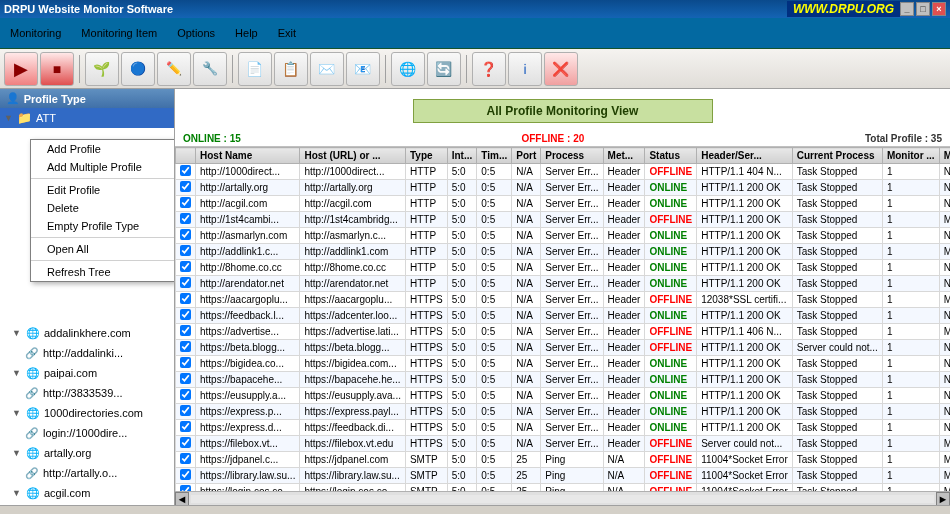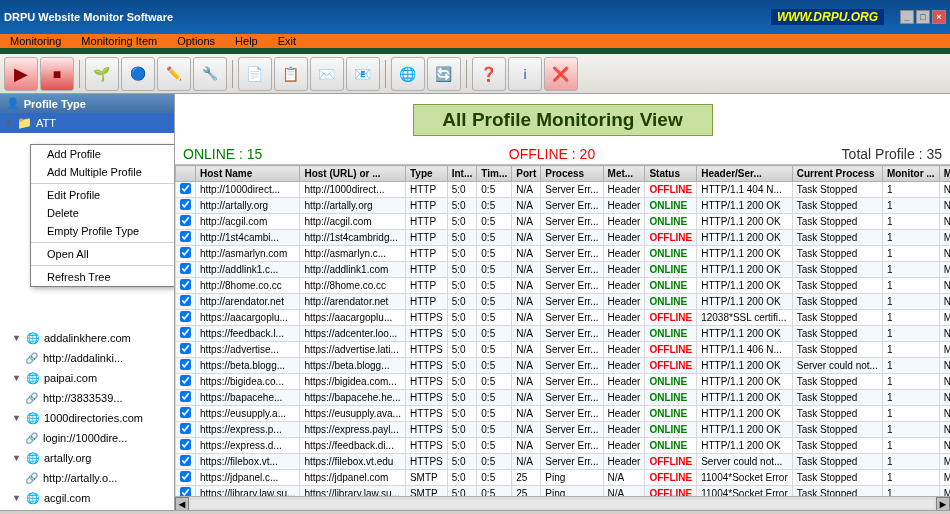--- a/index.html
+++ b/index.html
@@ -2,21 +2,21 @@
 <html><head>
   <meta charset="utf-8">
   <style>
     * { margin: 0; padding: 0; box-sizing: border-box; }
     body { font-family: 'Segoe UI', Tahoma, Arial, sans-serif; font-size: 11px; background: #d4d0c8; width: 950px; height: 514px; overflow: hidden; }
 
     
     .title-bar {
       background: linear-gradient(to bottom, #0a4a8c, #1464b4);
       color: white;
-      height: 34px;
+      height: 18px;
       display: flex;
       align-items: center;
       justify-content: space-between;
       padding: 0 4px;
       font-size: 11px;
       font-weight: bold;
     }
     .title-bar-right {
       display: flex;
       gap: 2px;
@@ -35,25 +35,25 @@
       color: #ffff00;
       font-size: 12px;
       font-weight: bold;
       font-style: italic;
       background: #003080;
       padding: 1px 6px;
     }
 
     
     .menu-bar {
-      background: #f97316;
-      height: 20px;
+      background: #0369a1;
+      height: 31px;
       display: flex;
       align-items: center;
-      border-bottom: 6px solid #14532d;
+      border-bottom: 1px solid #14532d;
       padding: 0 4px;
       gap: 8px;
       font-size: 11px;
     }
     .menu-item {
       padding: 2px 6px;
       cursor: pointer;
     }
 
     
@@ -141,36 +141,36 @@
       background: white;
       overflow: hidden;
     }
 
     
     .view-title-bar {
       background: #c8e0a0;
       border: 1px solid #80a040;
       padding: 4px 16px;
       text-align: center;
-      font-size: 19px;
+      font-size: 12px;
       font-weight: bold;
       color: #204000;
       margin: 6px auto;
       min-width: 300px;
       align-self: center;
     }
 
     
     .stats-bar {
       display: flex;
       justify-content: space-between;
       padding: 2px 8px;
       background: white;
-      font-size: 14px;
-      font-weight: normal;
+      font-size: 10px;
+      font-weight: bold;
     }
     .stat-online { color: green; }
     .stat-offline { color: red; }
     .stat-total { color: #333; }
 
     
     .table-container {
       flex: 1;
       overflow: auto;
       border-top: 1px solid #c0c0c0;
@@ -219,21 +219,21 @@
     ::-webkit-scrollbar { width: 14px; height: 14px; }
     ::-webkit-scrollbar-track { background: #f0f0f0; }
     ::-webkit-scrollbar-thumb { background: #b0b0b0; border: 1px solid #808080; }
     ::-webkit-scrollbar-button { background: #c0c0c0; height: 14px; width: 14px; border: 1px solid #808080; }
   </style>
 </head>
 <body>
 
 <div class="title-bar">
   <span>DRPU Website Monitor Software</span>
-  <div style="display:flex; align-items:center; gap:16px;">
+  <div style="display:flex; align-items:center; gap:0;">
     <span class="drpu-logo">WWW.DRPU.ORG</span>
     <div class="title-bar-right">
       <div class="title-btn">_</div>
       <div class="title-btn">□</div>
       <div class="title-btn close">×</div>
     </div>
   </div>
 </div>
 
 <div class="menu-bar">

